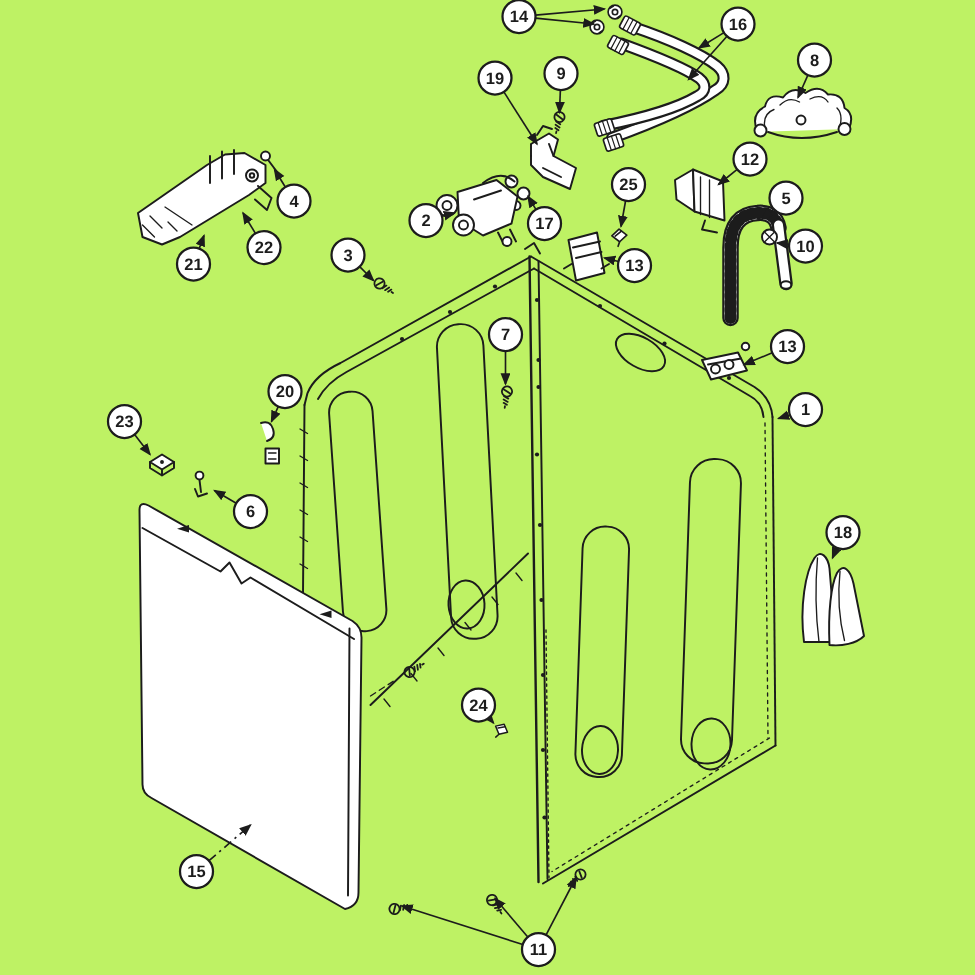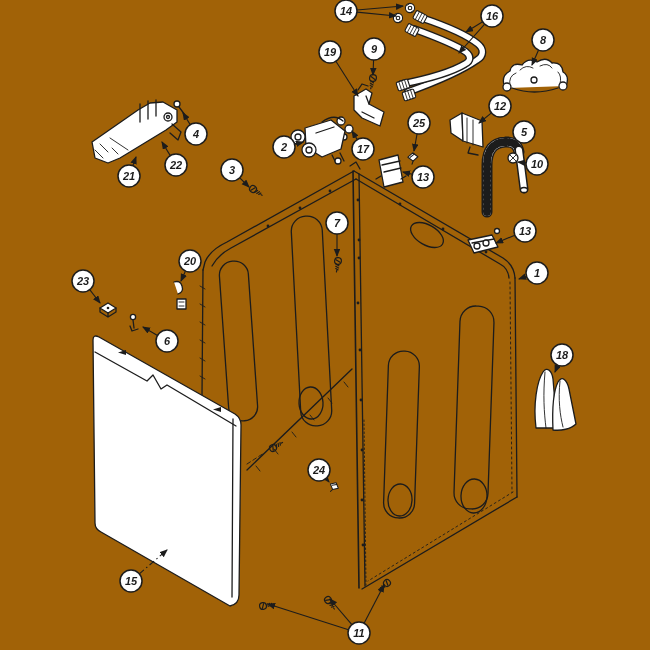--- a/index.html
+++ b/index.html
@@ -1,16 +1,16 @@
 <!DOCTYPE html>
 <html><head>
 <meta charset="utf-8">
 <style>
   html,body{margin:0;padding:0;background:#fff;}
-  #stage{width:650px;height:650px;position:relative;background:#a16207;overflow:hidden;font-style:italic;}
+  #stage{width:650px;height:650px;position:relative;background:#bef264;overflow:hidden;}
   svg{display:block;}
   .callout-text{font-family:"Liberation Sans",sans-serif;font-size:11px;font-weight:bold;fill:#1c1c1c;}
 </style>
 </head>
 <body>
 
 <div id="stage">
 <svg id="fig" viewBox="0 0 650 650" width="650" height="650">
   <defs>
     <marker id="arw" markerWidth="9" markerHeight="8" refX="6.5" refY="3" orient="auto">

